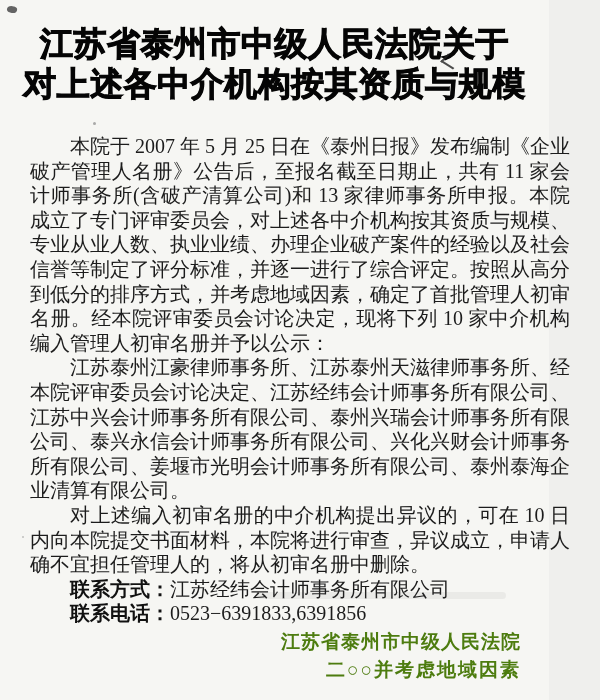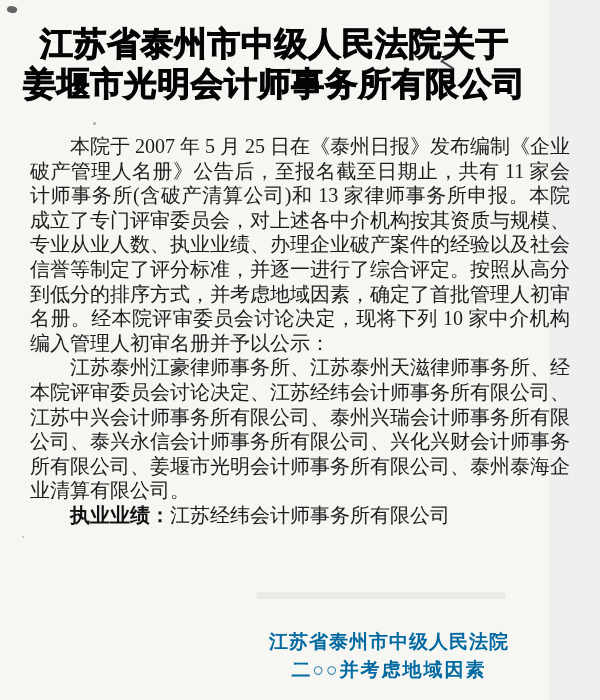--- a/index.html
+++ b/index.html
@@ -44,27 +44,27 @@
   .contact-line { text-indent: 2em; }
   .contact-label {
     font-family: "Liberation Sans", "DejaVu Sans", sans-serif;
     font-weight: bold;
     color: #111;
   }
 
   
   .signature {
     position: absolute;
-    top: 628px; right: 40px;
-    text-align: center;
+    top: 628px; right: 28px;
+    text-align: right;
     font-family: "Liberation Sans", "DejaVu Sans", sans-serif;
     font-weight: 600;
     font-size: 19px;
     line-height: 28px;
-    color: #0369a1;
+    color: #4d7c0f;
     letter-spacing: 1px;
   }
   .signature .sig-date { letter-spacing: 2px; }
 
   
   .artifact { position: absolute; pointer-events: none; }
   .spk1 { left: 7px; top: 6px; width: 10px; height: 7px;
           background: #4a4a4a; border-radius: 60% 40% 55% 45%; transform: rotate(18deg); opacity:.85; }
   .spk2 { left: 443px; top: 56px; width: 13px; height: 9px;
           border-left: 2.5px solid #222; border-bottom: 2.5px solid #222;
@@ -82,29 +82,31 @@
 
   <div class="artifact spk1"></div>
   <div class="artifact spk2"></div>
   <div class="artifact spk3"></div>
   <div class="artifact spk4"></div>
   <div class="artifact spk5"></div>
   <div class="artifact spk6"></div>
 
   <h1 class="title">
     <span class="tl">江苏省泰州市中级人民法院关于</span>
-    <span class="tl">姜堰市光明会计师事务所有限公司</span>
+    <span class="tl">对上述各中介机构按其资质与规模</span>
   </h1>
 
   <div class="doc-body">
     <p>本院于 2007 年 5 月 25 日在《泰州日报》发布编制《企业破产管理人名册》公告后，至报名截至日期止，共有 11 家会计师事务所(含破产清算公司)和 13 家律师事务所申报。本院成立了专门评审委员会，对上述各中介机构按其资质与规模、专业从业人数、执业业绩、办理企业破产案件的经验以及社会信誉等制定了评分标准，并逐一进行了综合评定。按照从高分到低分的排序方式，并考虑地域因素，确定了首批管理人初审名册。经本院评审委员会讨论决定，现将下列 10 家中介机构编入管理人初审名册并予以公示：</p>
     <p>江苏泰州江豪律师事务所、江苏泰州天滋律师事务所、经本院评审委员会讨论决定、江苏经纬会计师事务所有限公司、江苏中兴会计师事务所有限公司、泰州兴瑞会计师事务所有限公司、泰兴永信会计师事务所有限公司、兴化兴财会计师事务所有限公司、姜堰市光明会计师事务所有限公司、泰州泰海企业清算有限公司。</p>
+    <p>对上述编入初审名册的中介机构提出异议的，可在 10 日内向本院提交书面材料，本院将进行审查，异议成立，申请人确不宜担任管理人的，将从初审名册中删除。</p>
 
-    <p class="contact-line"><span class="contact-label">执业业绩：</span><span>江苏经纬会计师事务所有限公司</span></p>
+    <p class="contact-line"><span class="contact-label">联系方式：</span><span>江苏经纬会计师事务所有限公司</span></p>
 
+    <p class="contact-line"><span class="contact-label">联系电话：</span><span>0523−6391833,6391856</span></p>
   </div>
 
   <div class="signature">
     <div class="sig-org">江苏省泰州市中级人民法院</div>
     <div class="sig-date">二○○并考虑地域因素</div>
   </div>
 
 </div>
 
 </body></html>

